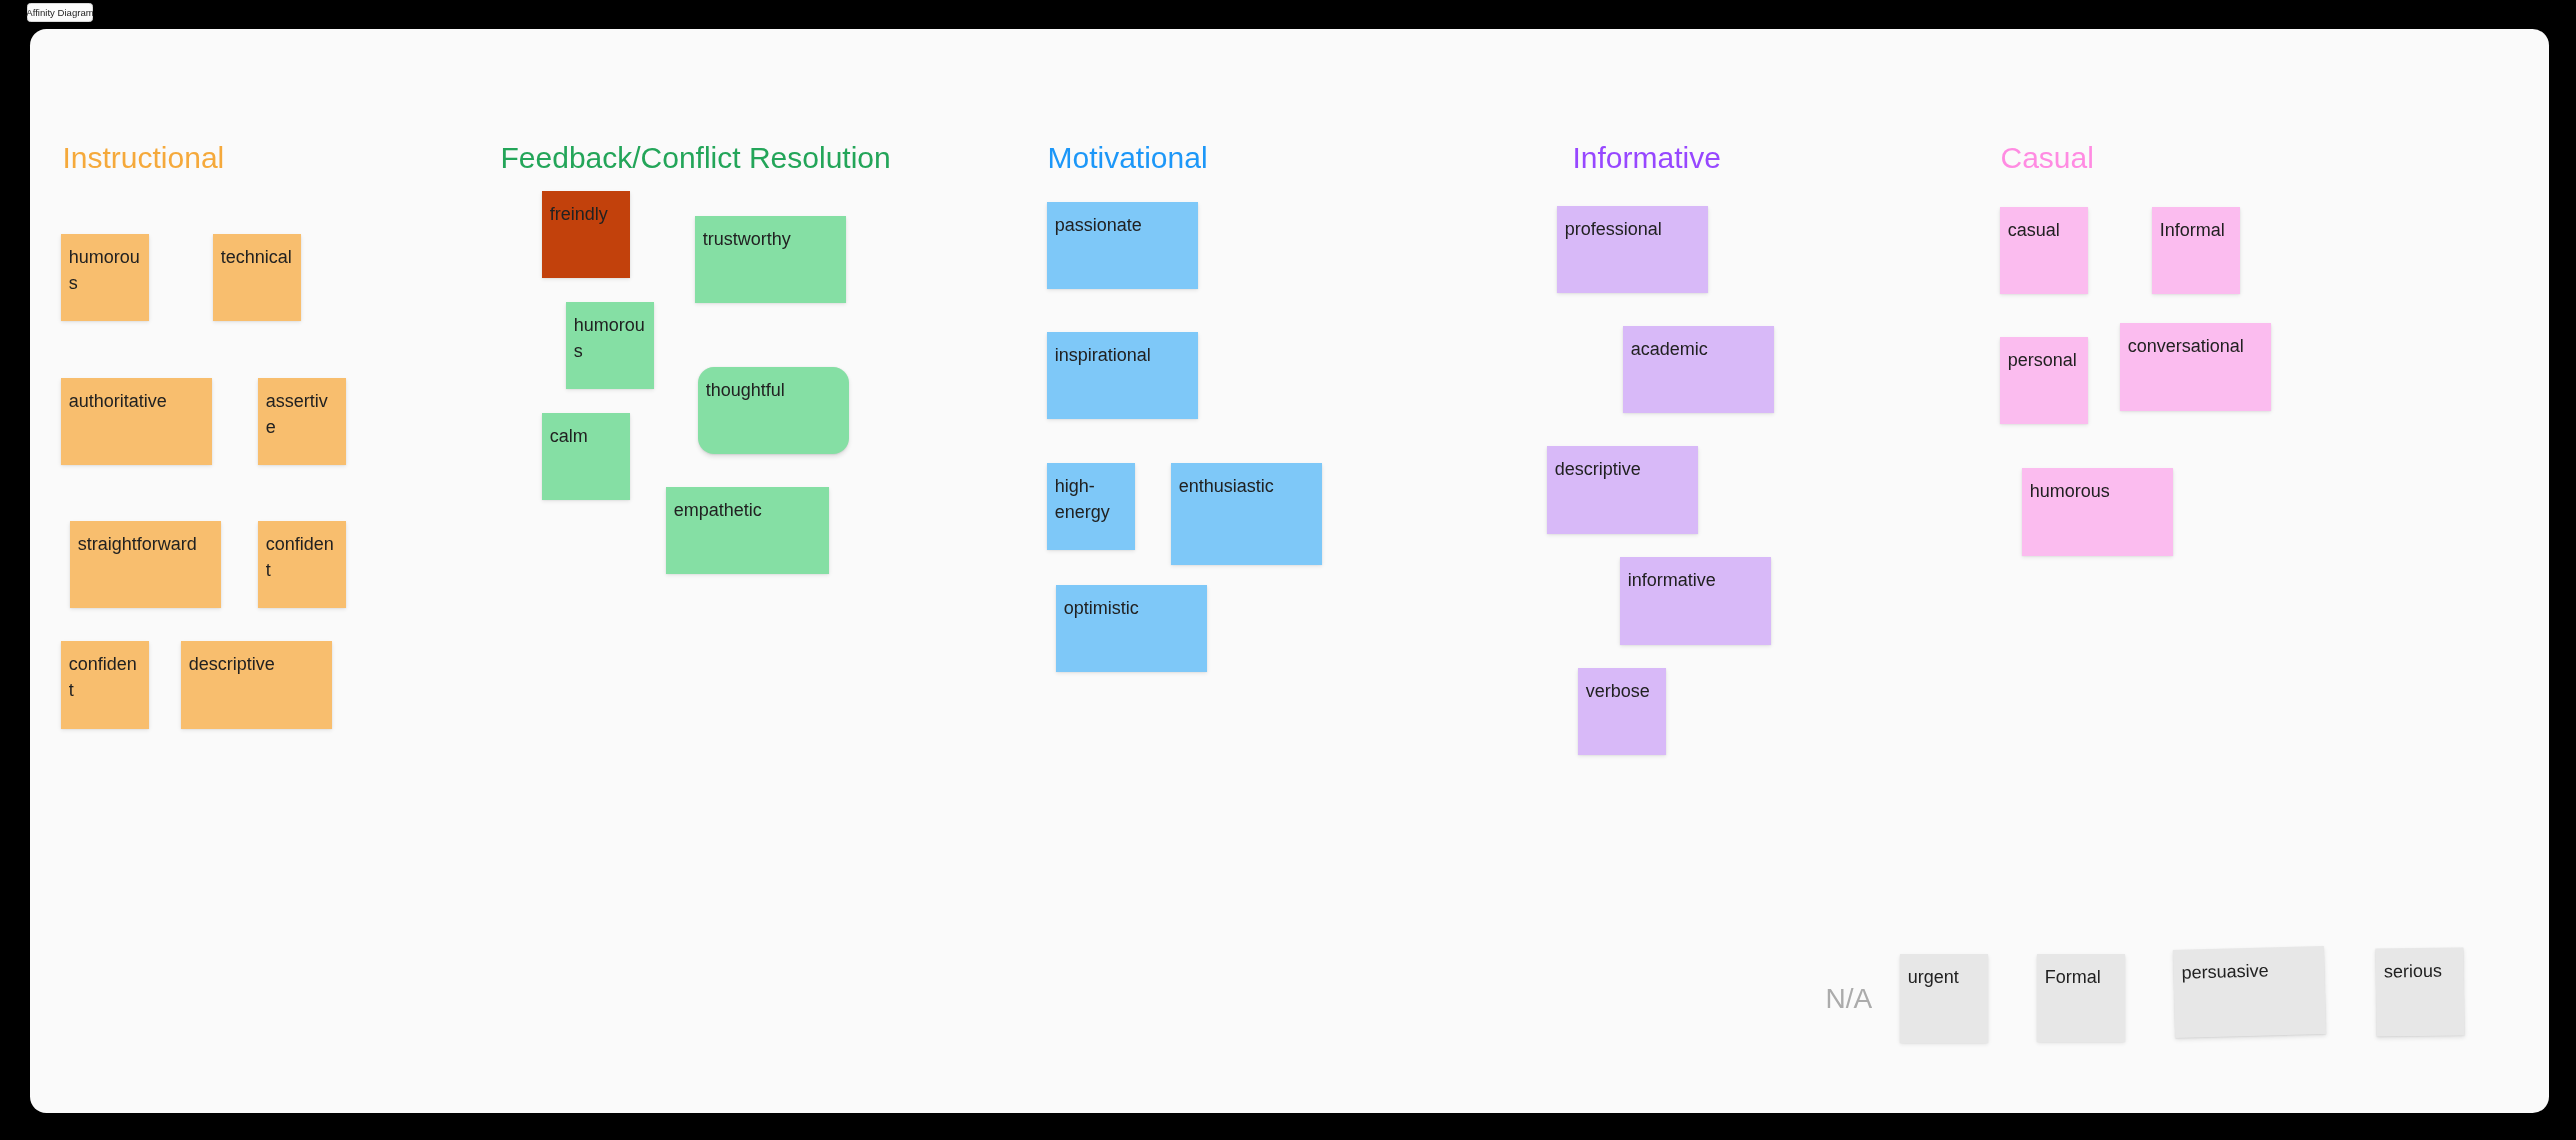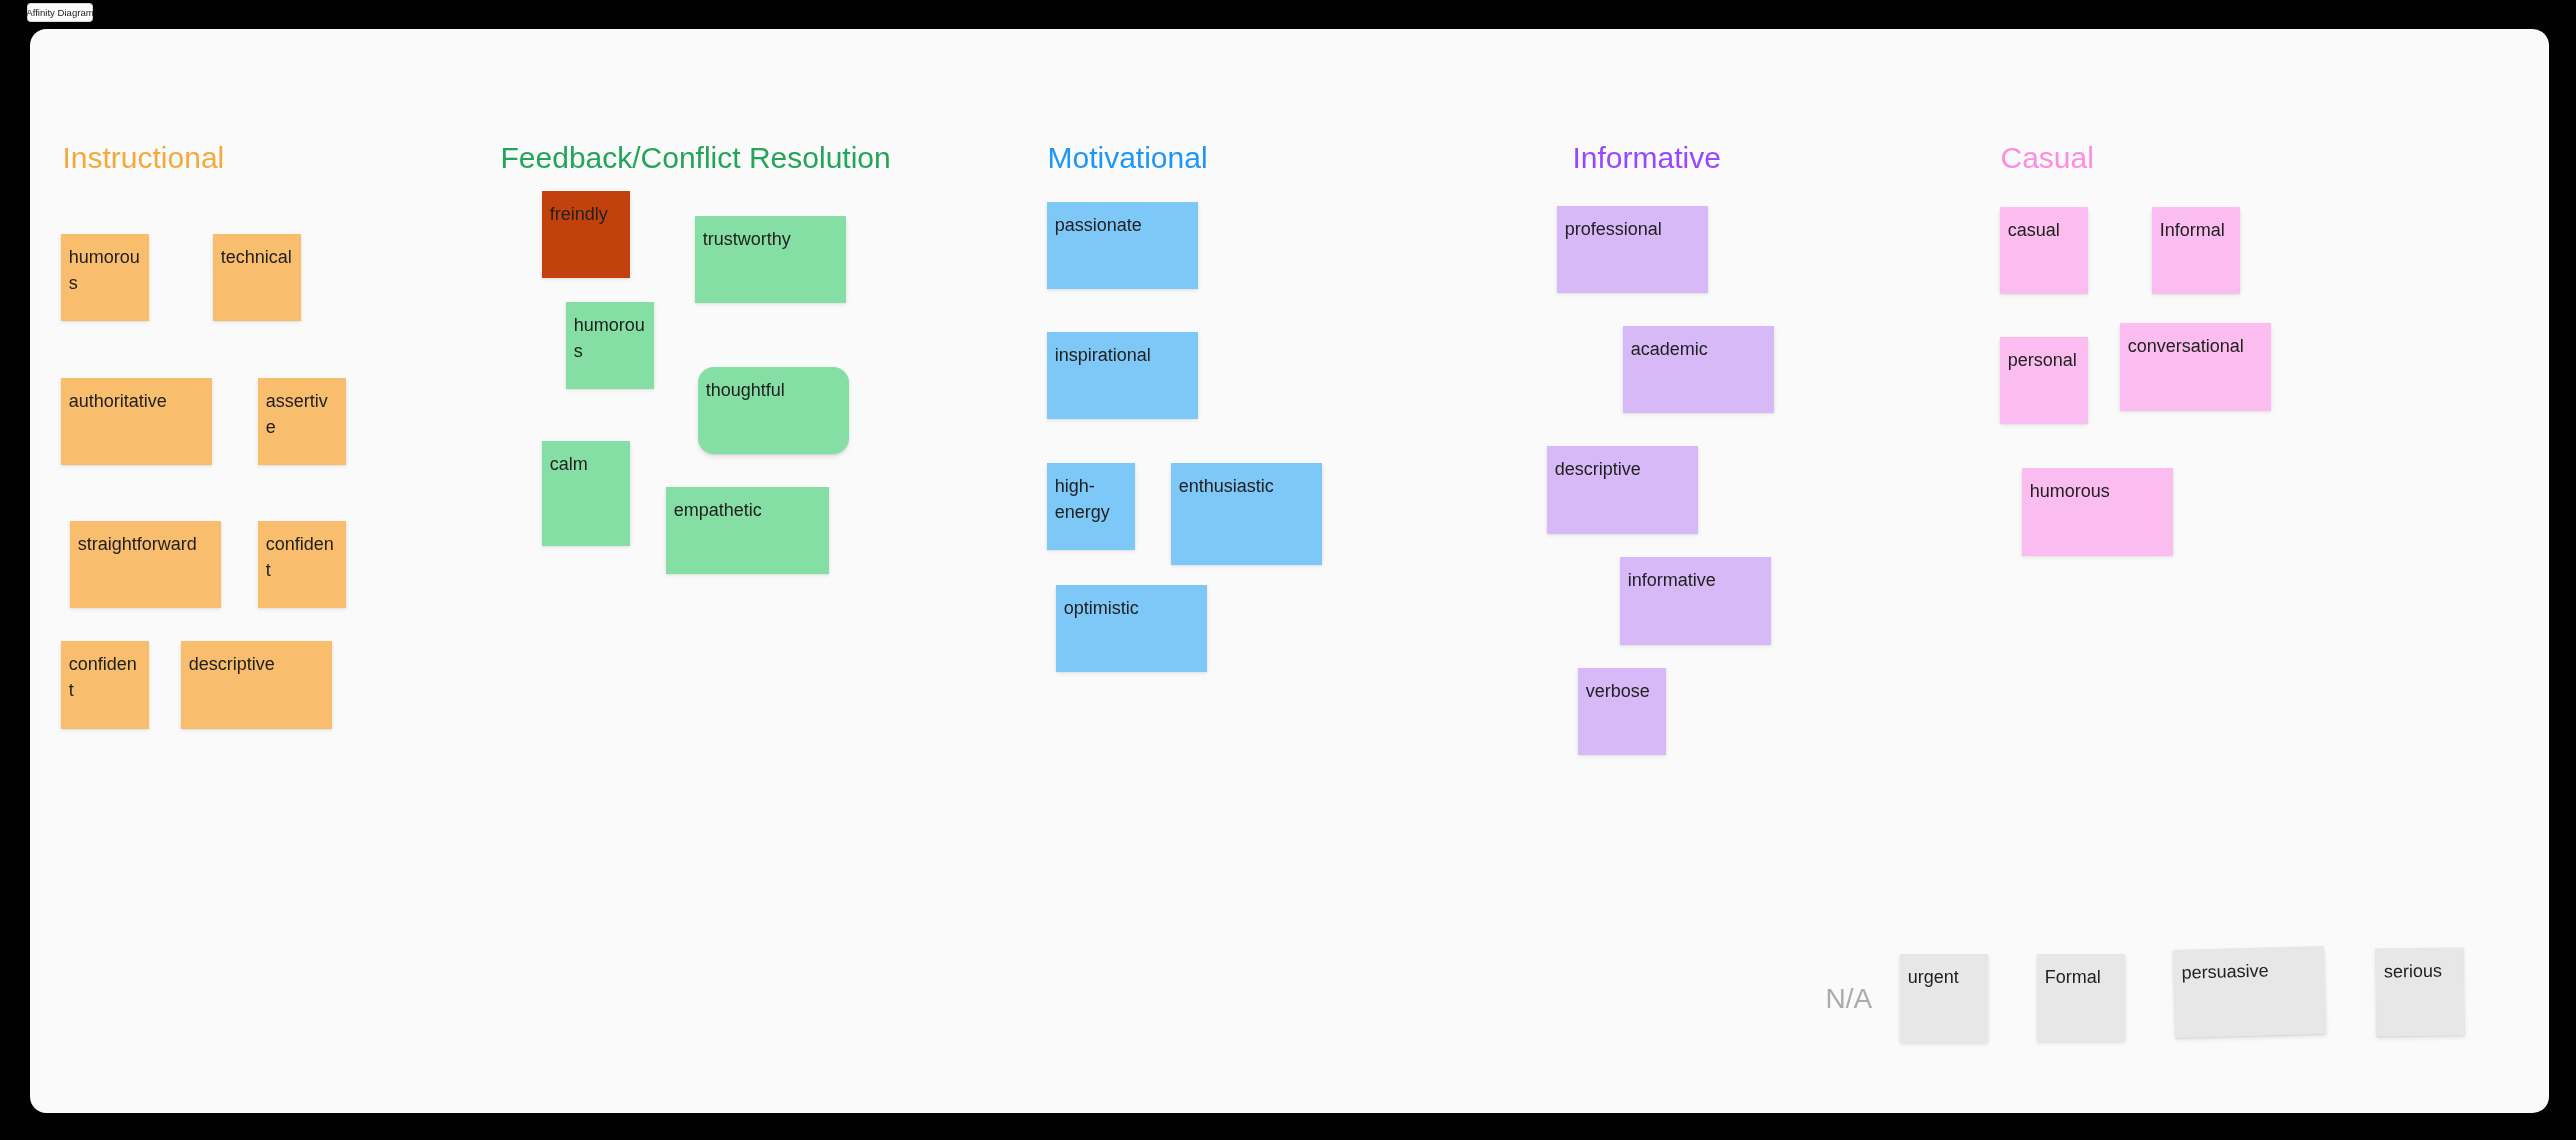--- a/index.html
+++ b/index.html
@@ -79,21 +79,21 @@
     <div class="note" style="left: 228px; top: 349px; width: 88px; height: 87px; background: rgb(248, 190, 110);">assertive</div>
     <div class="note" style="left: 40px; top: 492px; width: 151px; height: 87px; background: rgb(248, 190, 110);">straightforward</div>
     <div class="note" style="left: 228px; top: 492px; width: 88px; height: 87px; background: rgb(248, 190, 110);">confident</div>
     <div class="note" style="left: 31px; top: 612px; width: 88px; height: 88px; background: rgb(248, 190, 110);">confident</div>
     <div class="note" style="left: 151px; top: 612px; width: 151px; height: 88px; background: rgb(248, 190, 110);">descriptive</div>
     <div class="col-header" style="left: 471px; top: 112px; color: rgb(35, 165, 89);">Feedback/Conflict Resolution</div>
     <div class="note" style="left: 512px; top: 162px; width: 88px; height: 87px; background: #c2410c;">freindly</div>
     <div class="note" style="left: 665px; top: 187px; width: 151px; height: 87px; background: rgb(133, 223, 164);">trustworthy</div>
     <div class="note" style="left: 536px; top: 273px; width: 88px; height: 87px; background: rgb(133, 223, 164);">humorous</div>
     <div class="note" style="left: 668px; top: 338px; width: 151px; height: 87px; background: rgb(133, 223, 164); border-radius: 16px;">thoughtful</div>
-    <div class="note" style="left: 512px; top: 412px; width: 88px; height: 105px; background: rgb(133, 223, 164);">calm</div>
+    <div class="note" style="left: 512px; top: 384px; width: 88px; height: 87px; background: rgb(133, 223, 164);">calm</div>
     <div class="note" style="left: 636px; top: 458px; width: 163px; height: 87px; background: rgb(133, 223, 164);">empathetic</div>
     <div class="col-header" style="left: 1018px; top: 112px; color: rgb(28, 151, 248);">Motivational</div>
     <div class="note" style="left: 1017px; top: 173px; width: 151px; height: 87px; background: rgb(126, 200, 248);">passionate</div>
     <div class="note" style="left: 1017px; top: 303px; width: 151px; height: 87px; background: rgb(126, 200, 248);">inspirational</div>
     <div class="note" style="left: 1017px; top: 434px; width: 88px; height: 87px; background: rgb(126, 200, 248);">high-energy</div>
     <div class="note" style="left: 1141px; top: 434px; width: 151px; height: 102px; background: rgb(126, 200, 248);">enthusiastic</div>
     <div class="note" style="left: 1026px; top: 556px; width: 151px; height: 87px; background: rgb(126, 200, 248);">optimistic</div>
     <div class="col-header" style="left: 1543px; top: 112px; color: rgb(151, 71, 255);">Informative</div>
     <div class="note" style="left: 1527px; top: 177px; width: 151px; height: 87px; background: rgb(216, 185, 248);">professional</div>
     <div class="note" style="left: 1593px; top: 297px; width: 151px; height: 87px; background: rgb(216, 185, 248);">academic</div>

